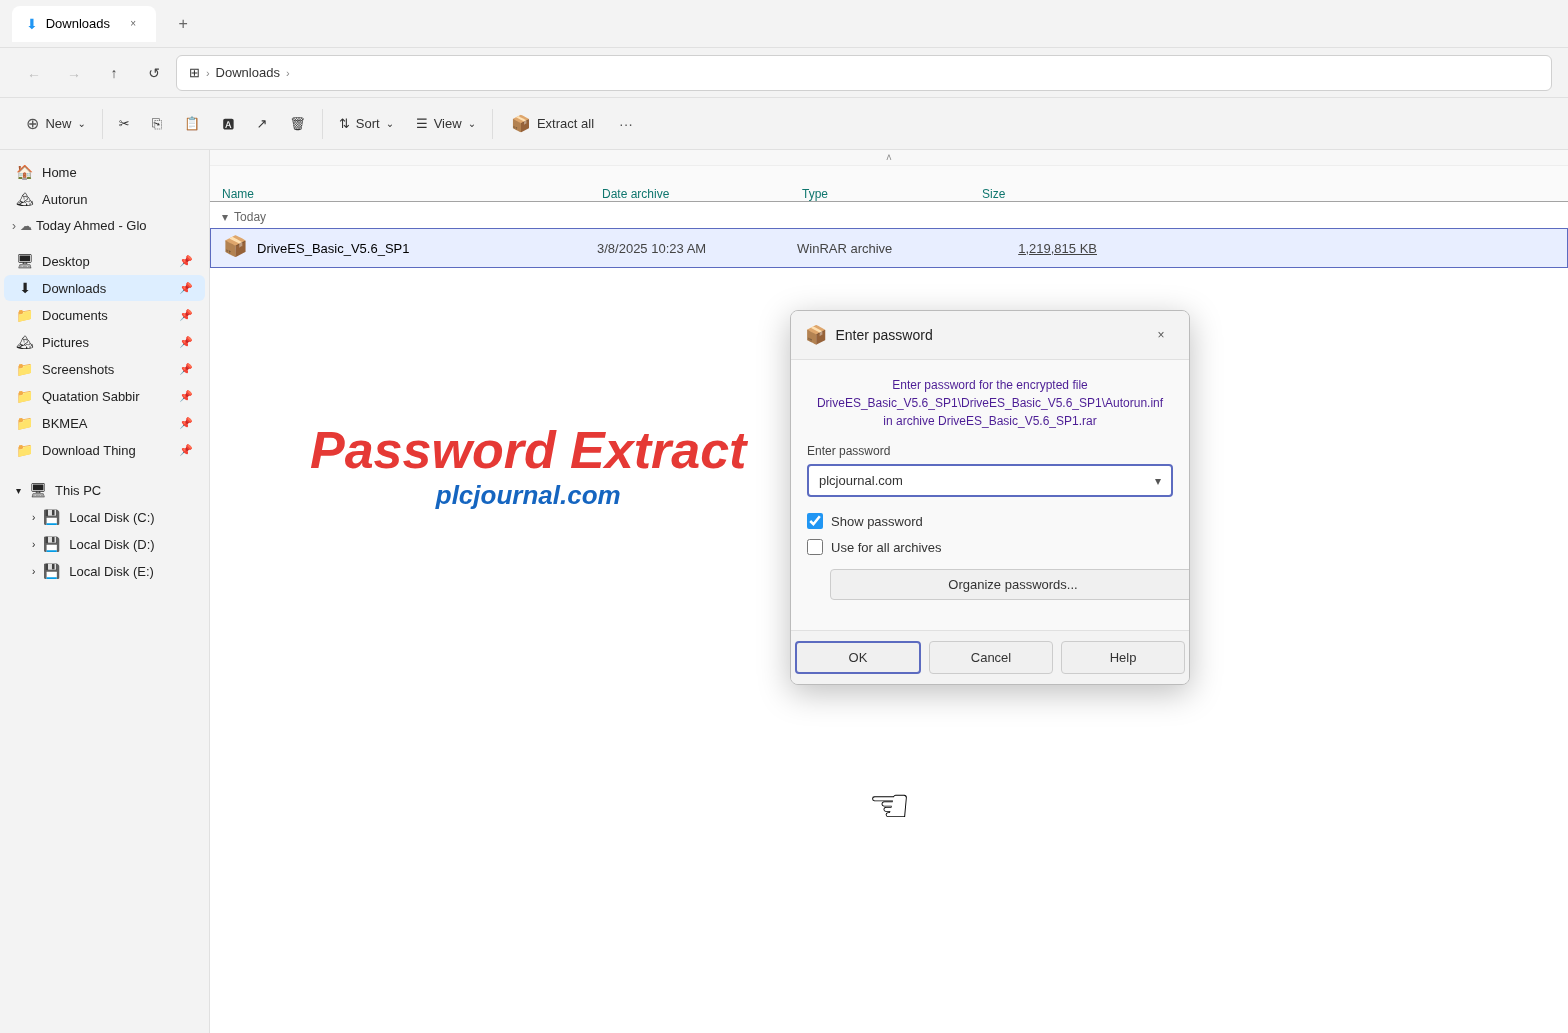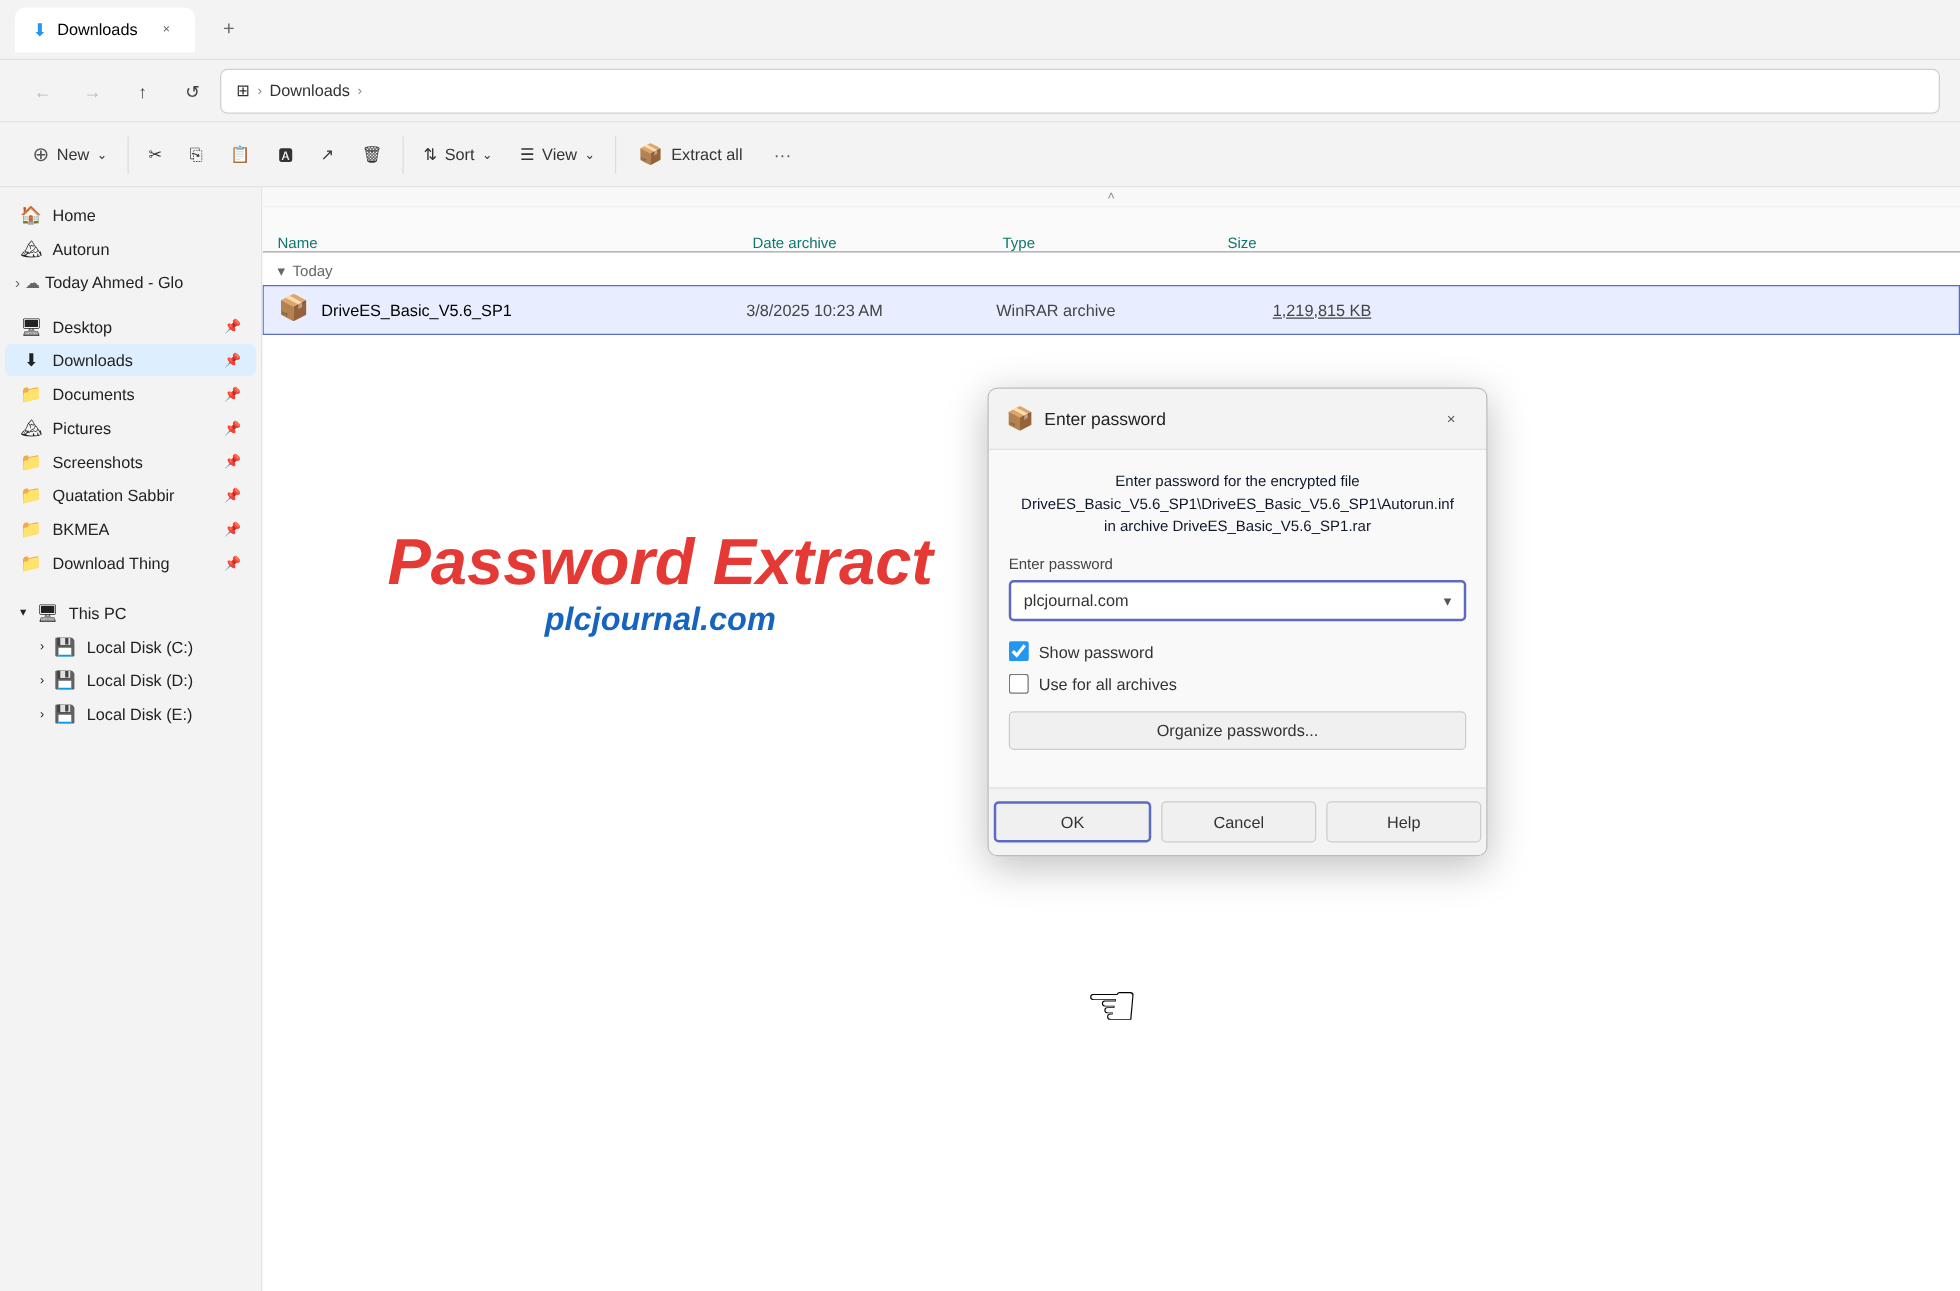--- a/index.html
+++ b/index.html
@@ -290,21 +290,21 @@
       font-size: 12px; color: #555;
       cursor: pointer;
       border: none; background: transparent;
     }
     .dialog-body {
       padding: 16px;
       background: #f9f9f9;
     }
     .dialog-desc {
       font-size: 12px;
-      color: #0f172a;
+      color: #4c1d95;
       text-align: center;
       line-height: 1.5;
       margin-bottom: 14px;
     }
     .dialog-label {
       font-size: 12px;
       color: #444;
       margin-bottom: 6px;
     }
     .dialog-input-row {
@@ -360,20 +360,21 @@
       width: 100%;
       padding: 7px 0;
       background: #f0f0f0;
       border: 1px solid #ccc;
       border-radius: 4px;
       font-size: 13px;
       color: #333;
       cursor: pointer;
       margin-bottom: 14px;
       text-align: center;
+      margin-left: 23px;
     }
     .dialog-footer {
       display: flex;
       gap: 8px;
       padding: 10px 4px;
       border-top: 1px solid #e0e0e0;
       background: #f3f3f3;
     }
     .dialog-btn-ok {
       flex: 1;

